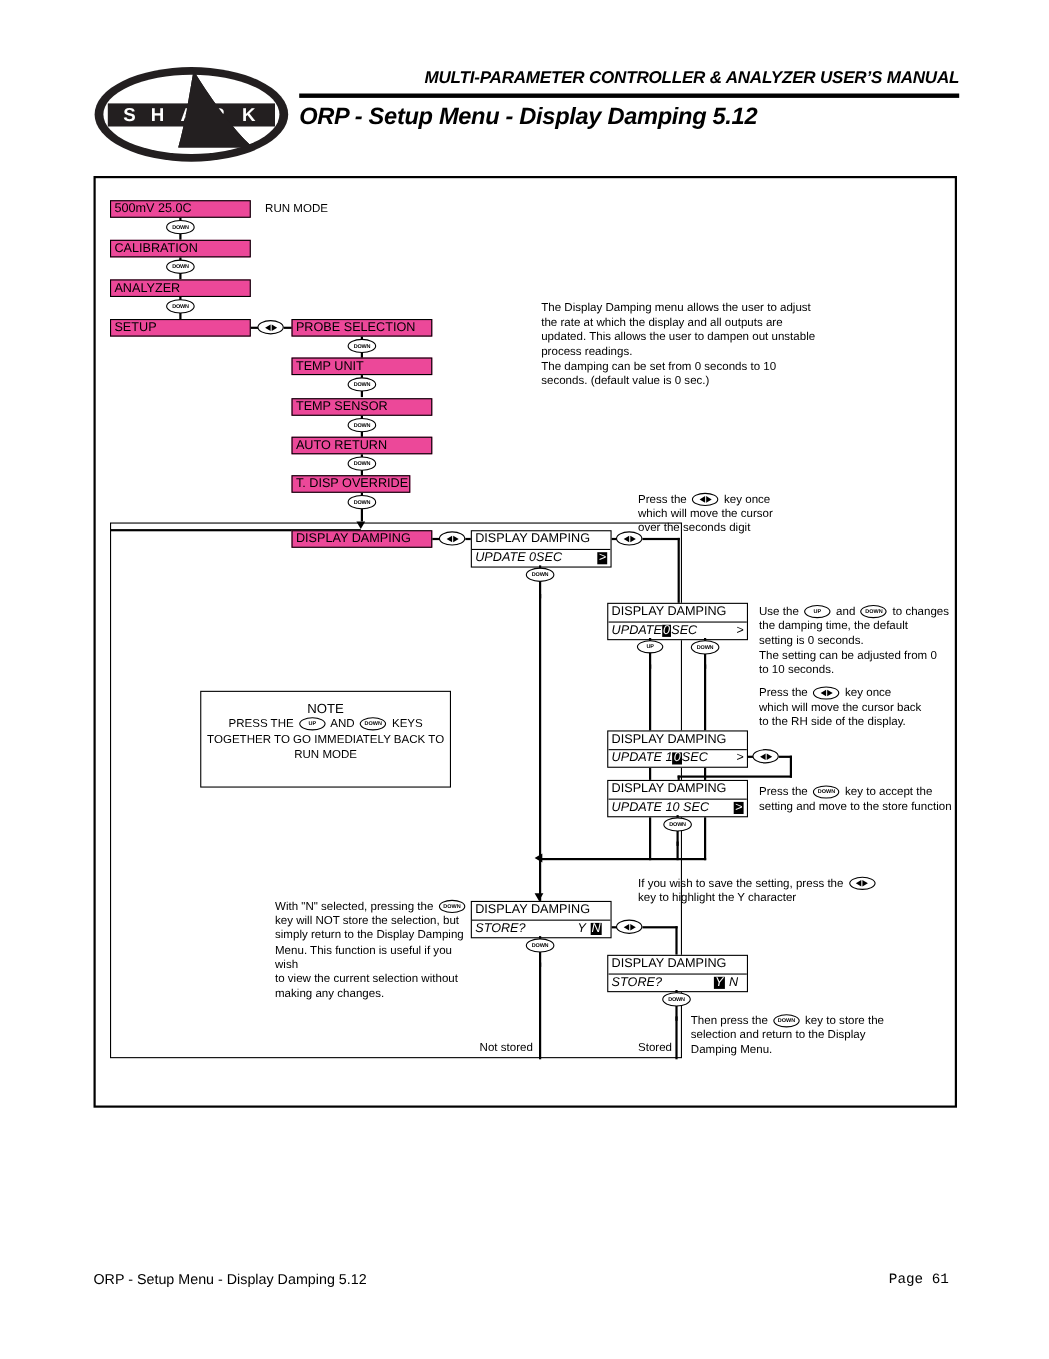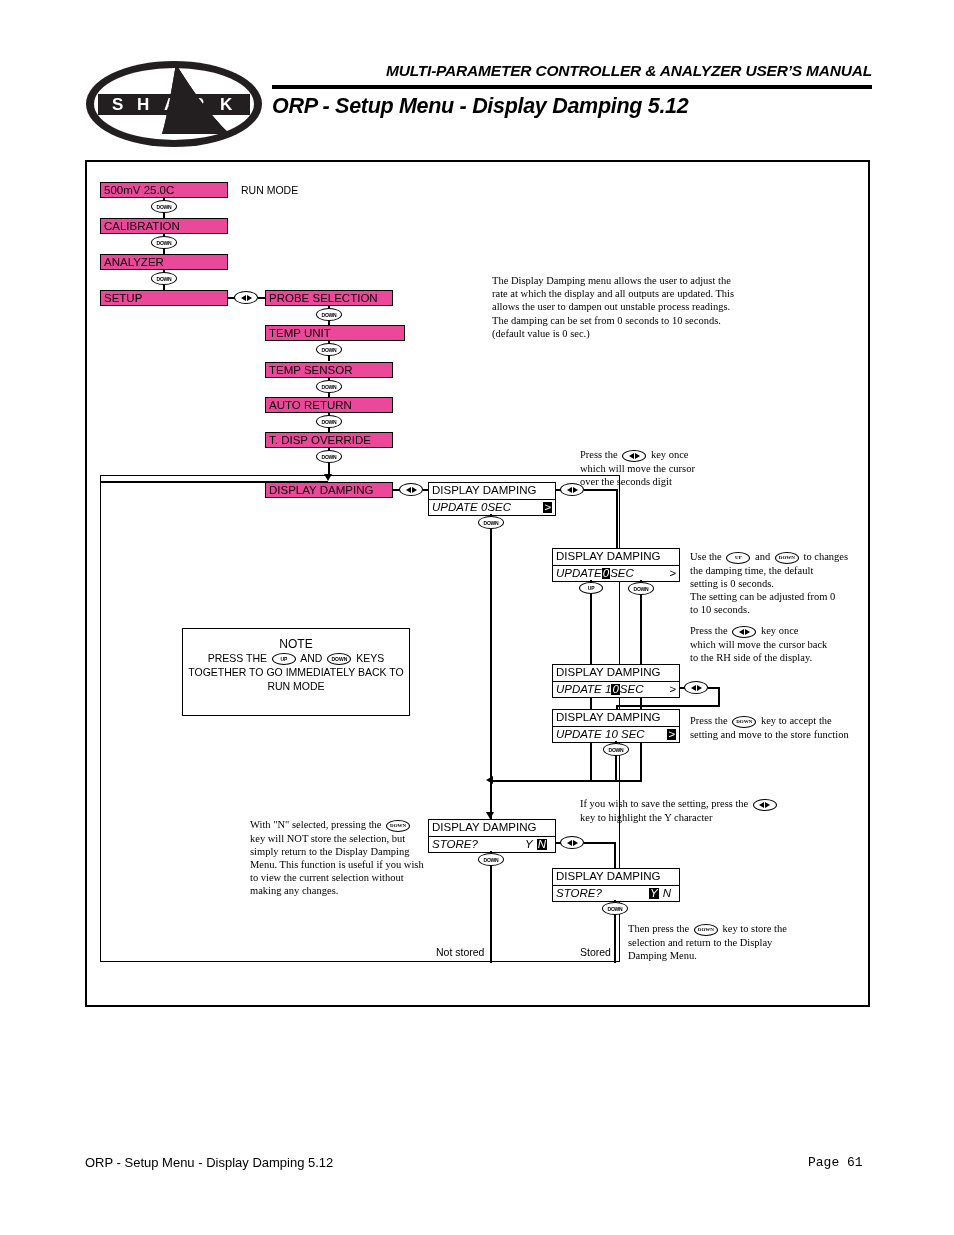--- a/index.html
+++ b/index.html
@@ -53,21 +53,21 @@
   .tri-r{width:0;height:0;border-top:3.5px solid transparent;
          border-bottom:3.5px solid transparent;border-left:5px solid #000;}
 
   
   .ikey{display:inline-flex;align-items:center;justify-content:center;
         border:1.4px solid #000;border-radius:50%;background:#fff;
         font-size:5px;font-weight:bold;vertical-align:middle;
         width:24px;height:12px;margin:0 2px;box-sizing:border-box;gap:1px;}
 
   
-  .txt{font-size:10.5px;line-height:13.2px;font-family:Liberation Serif, serif;}
+  .txt{font-size:10.5px;line-height:13.2px;}
   .lbl{font-size:10.5px;}
 
   
   #note{left:182px;top:628px;width:228px;height:88px;
         border:1.6px solid #000;box-sizing:border-box;text-align:center;
         font-size:10.5px;line-height:14px;padding-top:8px;}
   #note .ttl{font-size:12px;}
 
   
   #ft-l{left:85px;top:1155px;font-size:13px;}
@@ -123,33 +123,33 @@
 <div class="abs key lr" style="left:234px;top:291px;">
     <span class="tri-l"></span>
     <span class="tri-r"></span>
   </div>
 <div class="abs hl" style="left:258px;top:297px;width:8px;"></div>
 
 <div class="abs menu" style="left:265px;top:290px;width:128px;">PROBE SELECTION</div>
 <div class="abs vl" style="left:328px;top:306px;height:20px;"></div>
 <div class="abs key dn" style="left:316px;top:308px;">DOWN</div>
 
-<div class="abs menu" style="left:265px;top:325px;width:140px;">TEMP UNIT</div>
+<div class="abs menu" style="left:265px;top:325px;width:128px;">TEMP UNIT</div>
 <div class="abs vl" style="left:328px;top:341px;height:20px;"></div>
 <div class="abs key dn" style="left:316px;top:343px;">DOWN</div>
 
 <div class="abs menu" style="left:265px;top:362px;width:128px;">TEMP SENSOR</div>
 <div class="abs vl" style="left:328px;top:378px;height:20px;"></div>
 <div class="abs key dn" style="left:316px;top:380px;">DOWN</div>
 
 <div class="abs menu" style="left:265px;top:397px;width:128px;">AUTO RETURN</div>
 <div class="abs vl" style="left:328px;top:413px;height:20px;"></div>
 <div class="abs key dn" style="left:316px;top:415px;">DOWN</div>
 
-<div class="abs menu" style="left:265px;top:432px;width:128px;">T. DISP OVERRIDE</div>
+<div class="abs menu" style="left:265px;top:432px;width:108px;">T. DISP OVERRIDE</div>
 <div class="abs vl" style="left:328px;top:448px;height:26px;"></div>
 <div class="abs key dn" style="left:316px;top:450px;">DOWN</div>
 <div class="abs ad" style="left:324px;top:474px;"></div>
 
 <div class="abs hl" style="left:100px;top:481px;width:228px;"></div>
 
 <div class="abs menu" style="left:265px;top:482px;width:128px;">DISPLAY DAMPING</div>
 
 <div class="abs hl" style="left:393px;top:489px;width:10px;"></div>
 <div class="abs key lr" style="left:399px;top:483px;">

